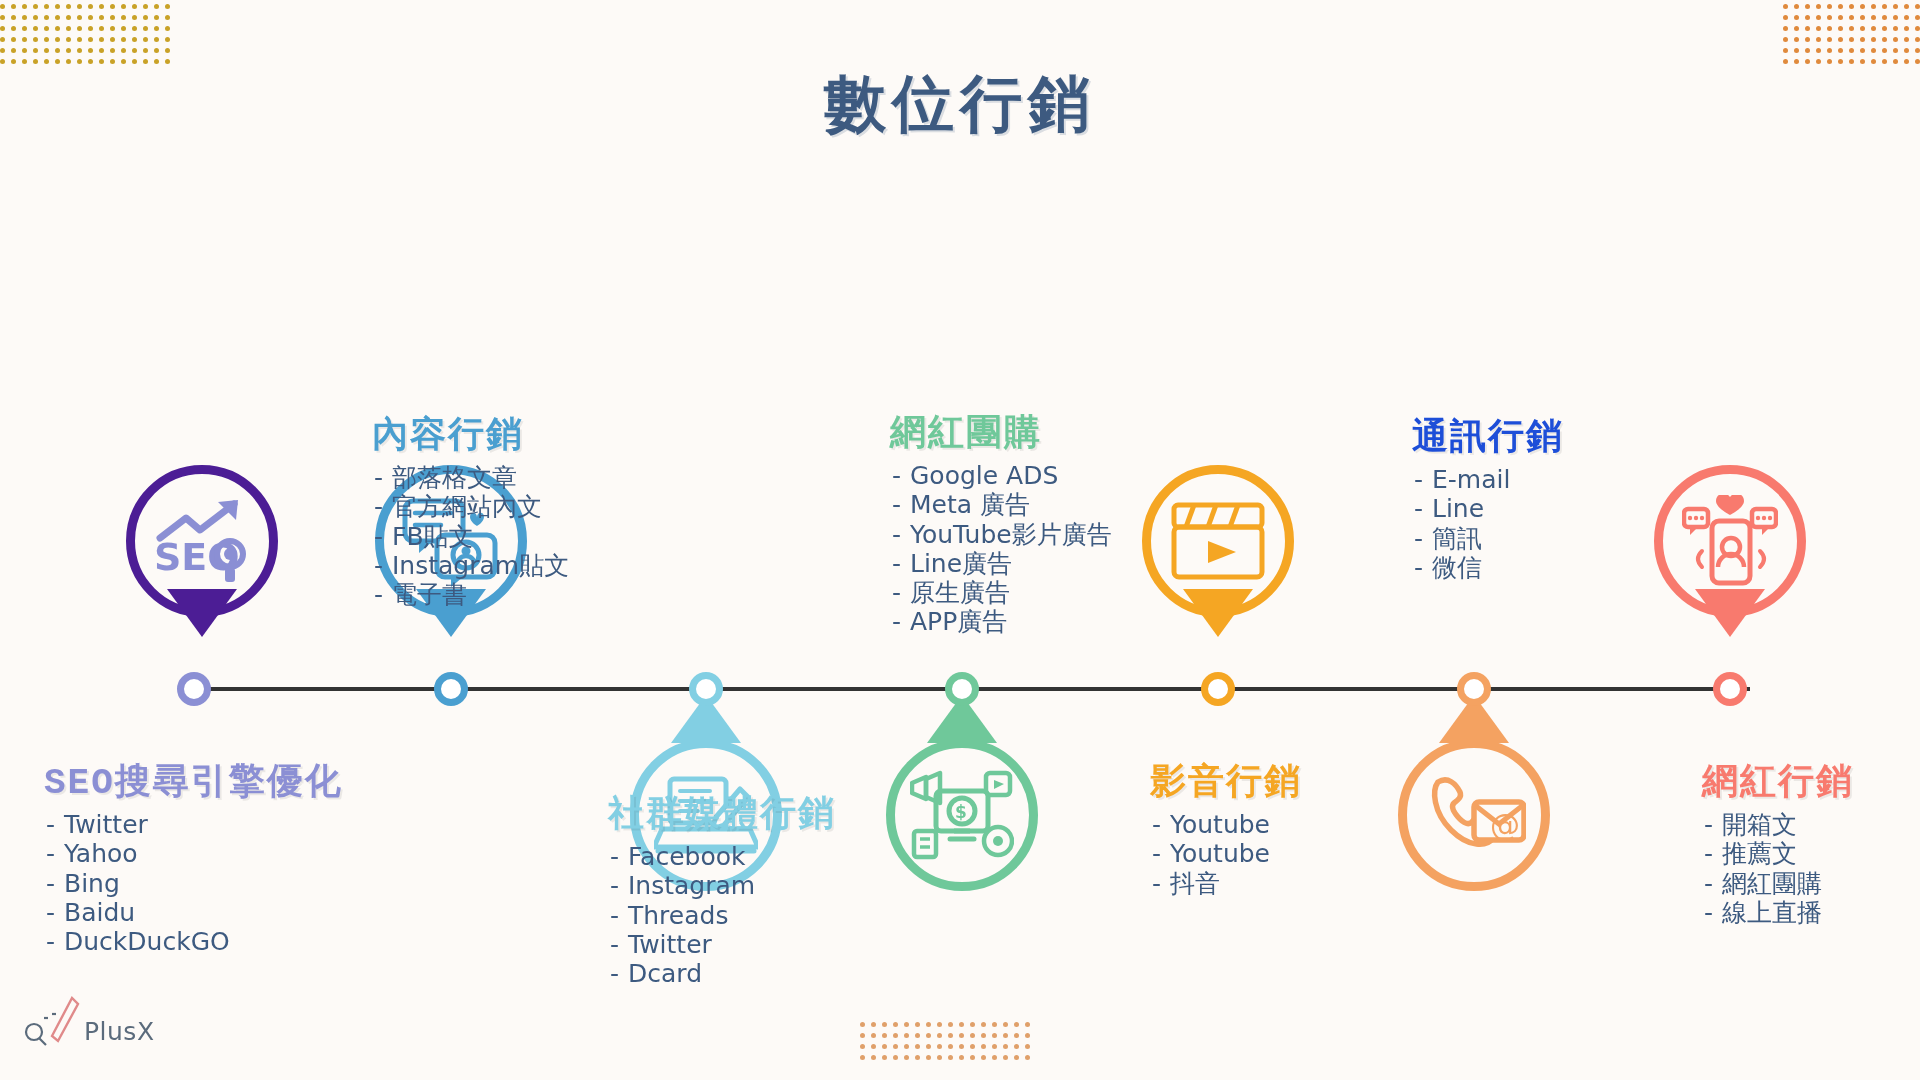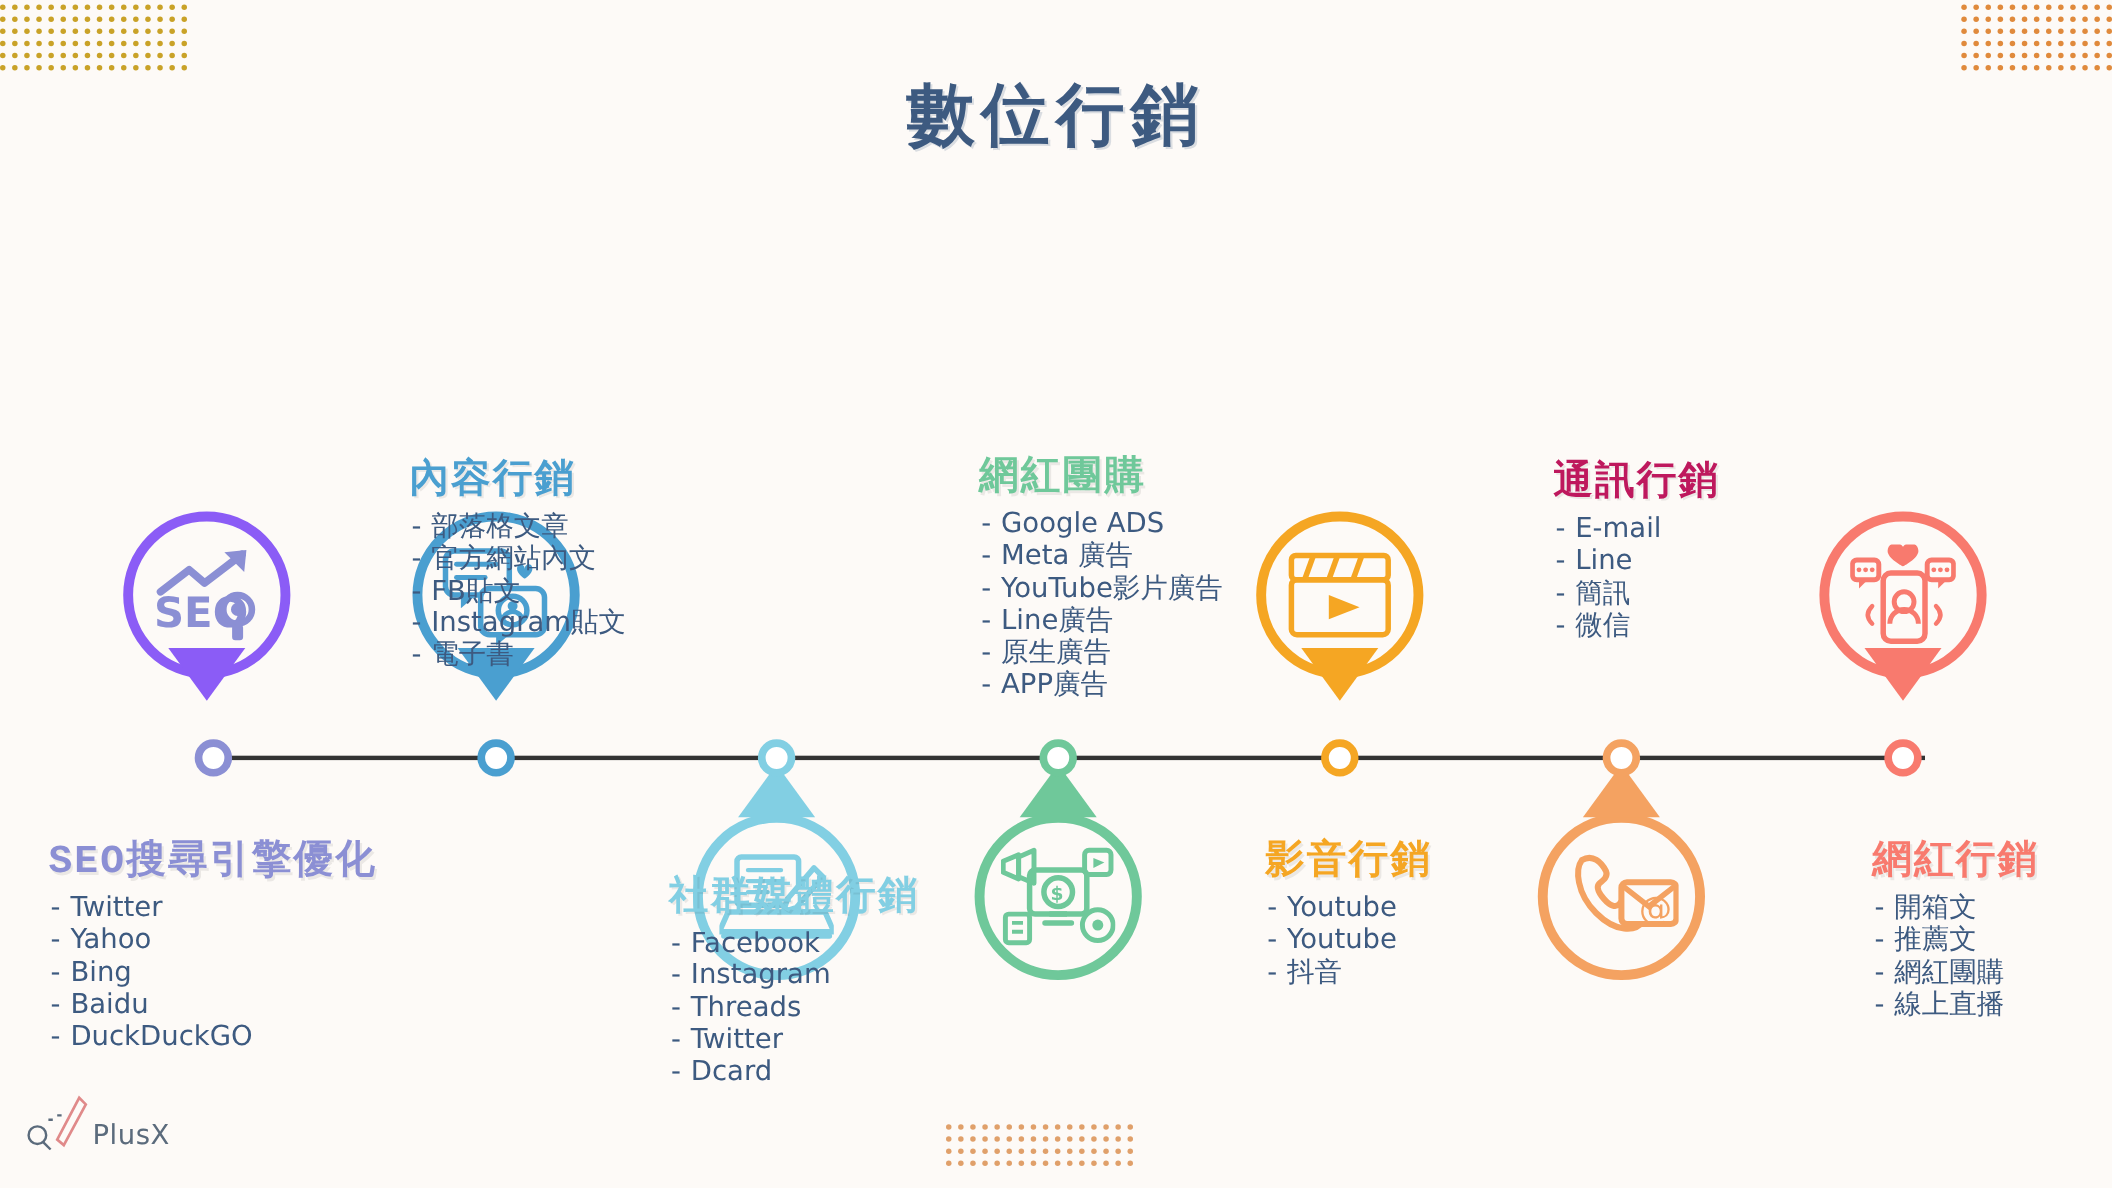--- a/index.html
+++ b/index.html
@@ -354,21 +354,21 @@
       <div class="dot" style="background: rgb(224, 160, 106);"></div>
       <div class="dot" style="background: rgb(224, 160, 106);"></div>
     </div>
 
   <div class="title">數位行銷</div>
 
   <div class="axis"></div>
 
   <div id="graphics">
       <div class="node" style="left: 177px; border-color: rgb(139, 143, 212);"></div>
-      <div class="pin down" style="color: #8b5cf6; left: 112px; top: 465px; text-align: right;">
+      <div class="pin down" style="color: #4c1d95; left: 126px; top: 465px; text-align: right;">
         <div class="bulb">
           <span>
             <svg width="100" height="86" viewBox="0 0 100 86">
         <path d="M8 40 L34 20 L48 32 L82 6" fill="none" stroke="#8b8fd4" stroke-width="7" stroke-linecap="round" stroke-linejoin="round"></path>
         <path d="M66 4 L86 2 L84 22 Z" fill="#8b8fd4"></path>
         <text x="2" y="72" font-family="DejaVu Sans, sans-serif" font-size="38" font-weight="bold" fill="#8b8fd4">SEO</text>
         <circle cx="78" cy="56" r="13" fill="none" stroke="#8b8fd4" stroke-width="6"></circle>
         <circle cx="78" cy="56" r="6" fill="#8b8fd4"></circle>
         <rect x="73" y="70" width="10" height="14" rx="3" fill="#8b8fd4"></rect>
       </svg>
@@ -510,21 +510,21 @@
         <path d="M16 10 c10-6 18 2 22 10 c2 5-2 8-6 11 c-3 3-2 7 4 14 c6 7 11 8 14 5 c3-4 6-8 11-6 c8 4 16 12 10 22 c-6 9-24 10-42-8 c-18-18-19-40-13-48 z" fill="none" stroke="#f4a261" stroke-width="5.5" stroke-linejoin="round"></path>
         <rect x="52" y="30" width="50" height="38" rx="5" fill="#fdfaf7" stroke="#f4a261" stroke-width="5.5"></rect>
         <path d="M54 34 L77 52 L100 34" fill="none" stroke="#f4a261" stroke-width="5"></path>
         <text x="68" y="64" font-family="DejaVu Sans, sans-serif" font-size="30" fill="#f4a261">@</text>
       </svg>
           </span>
         </div>
         <div style="position: absolute; left: 41px; top: -44px; width: 0px; height: 0px; border-left: 35px solid transparent; border-right: 35px solid transparent; border-bottom: 48px solid rgb(244, 162, 97);"></div>
       </div>
       <div class="block" style="left: 1412px; top: 412px;">
-        <h3 style="color: #be185d; text-shadow: rgba(0, 0, 0, 0.07) 2px 2px 0px;">通訊行銷</h3>
+        <h3 style="color: #1d4ed8; text-shadow: rgba(0, 0, 0, 0.07) 2px 2px 0px;">通訊行銷</h3>
         <ul>
           <li>E-mail</li>
           <li>Line</li>
           <li>簡訊</li>
           <li>微信</li>
         </ul>
       </div>
       <div class="node" style="left: 1713px; border-color: rgb(248, 122, 110);"></div>
       <div class="pin down" style="color: rgb(248, 122, 110); left: 1654px; top: 465px;">
         <div class="bulb">

